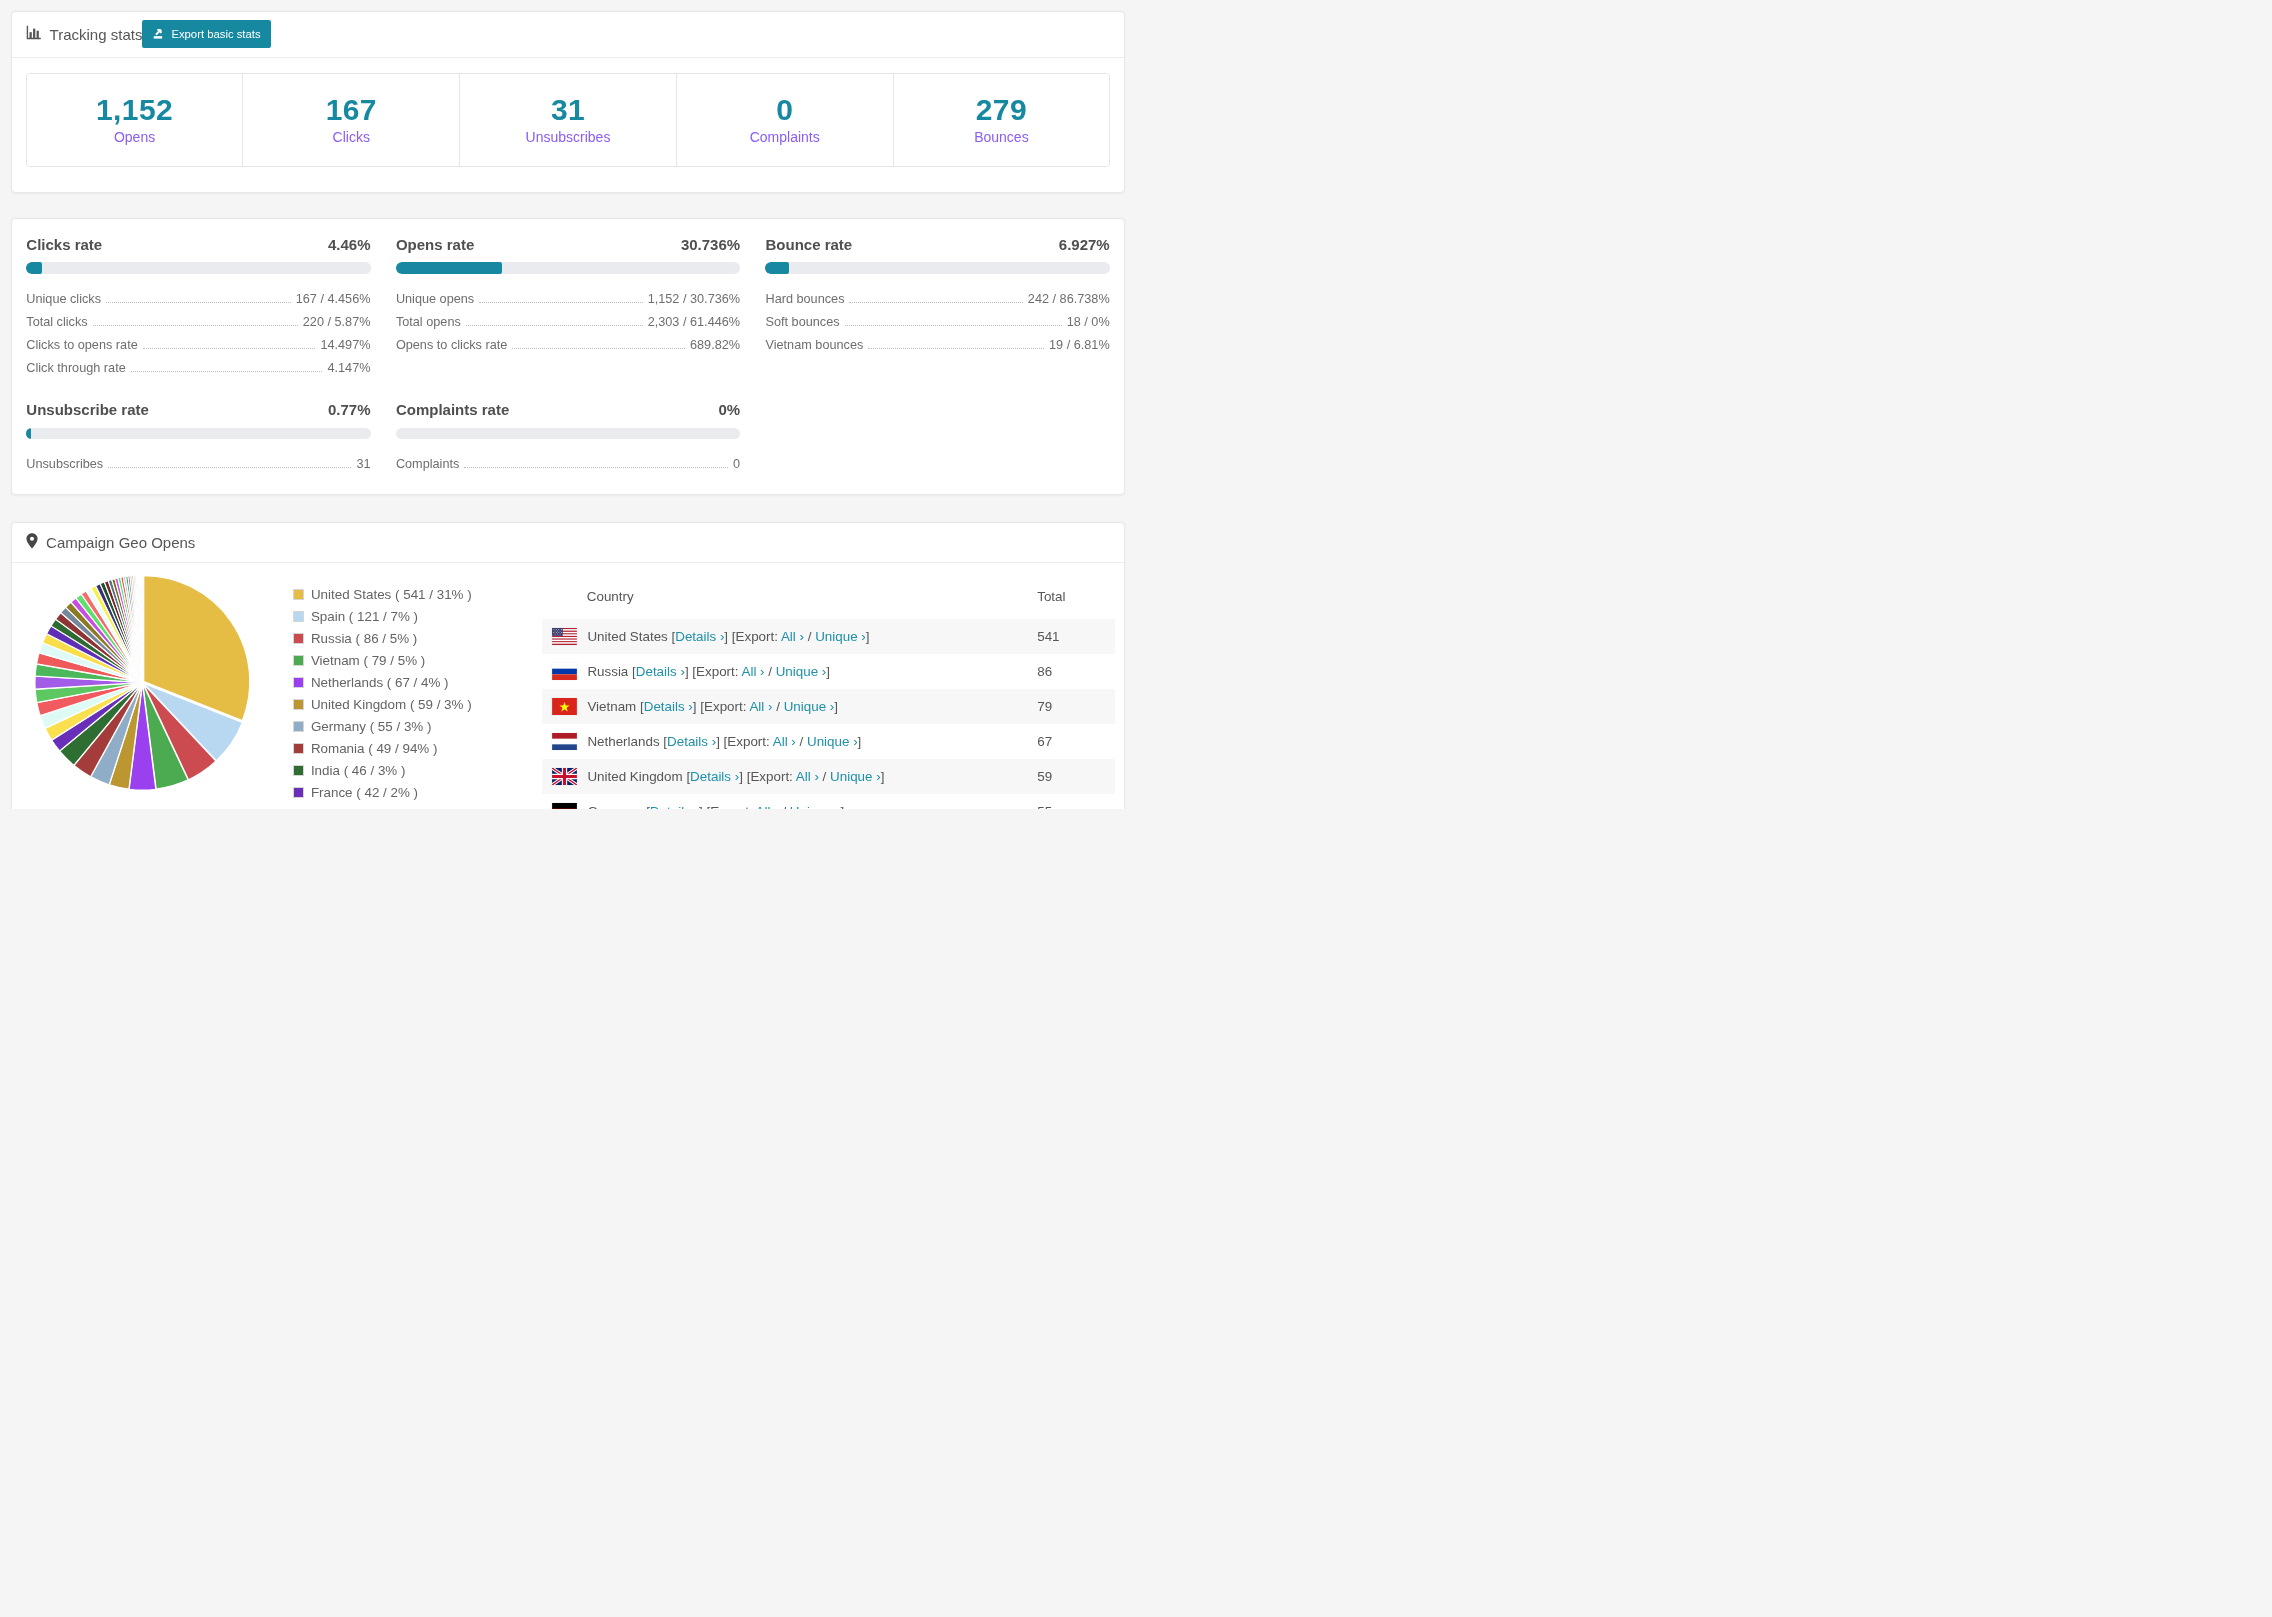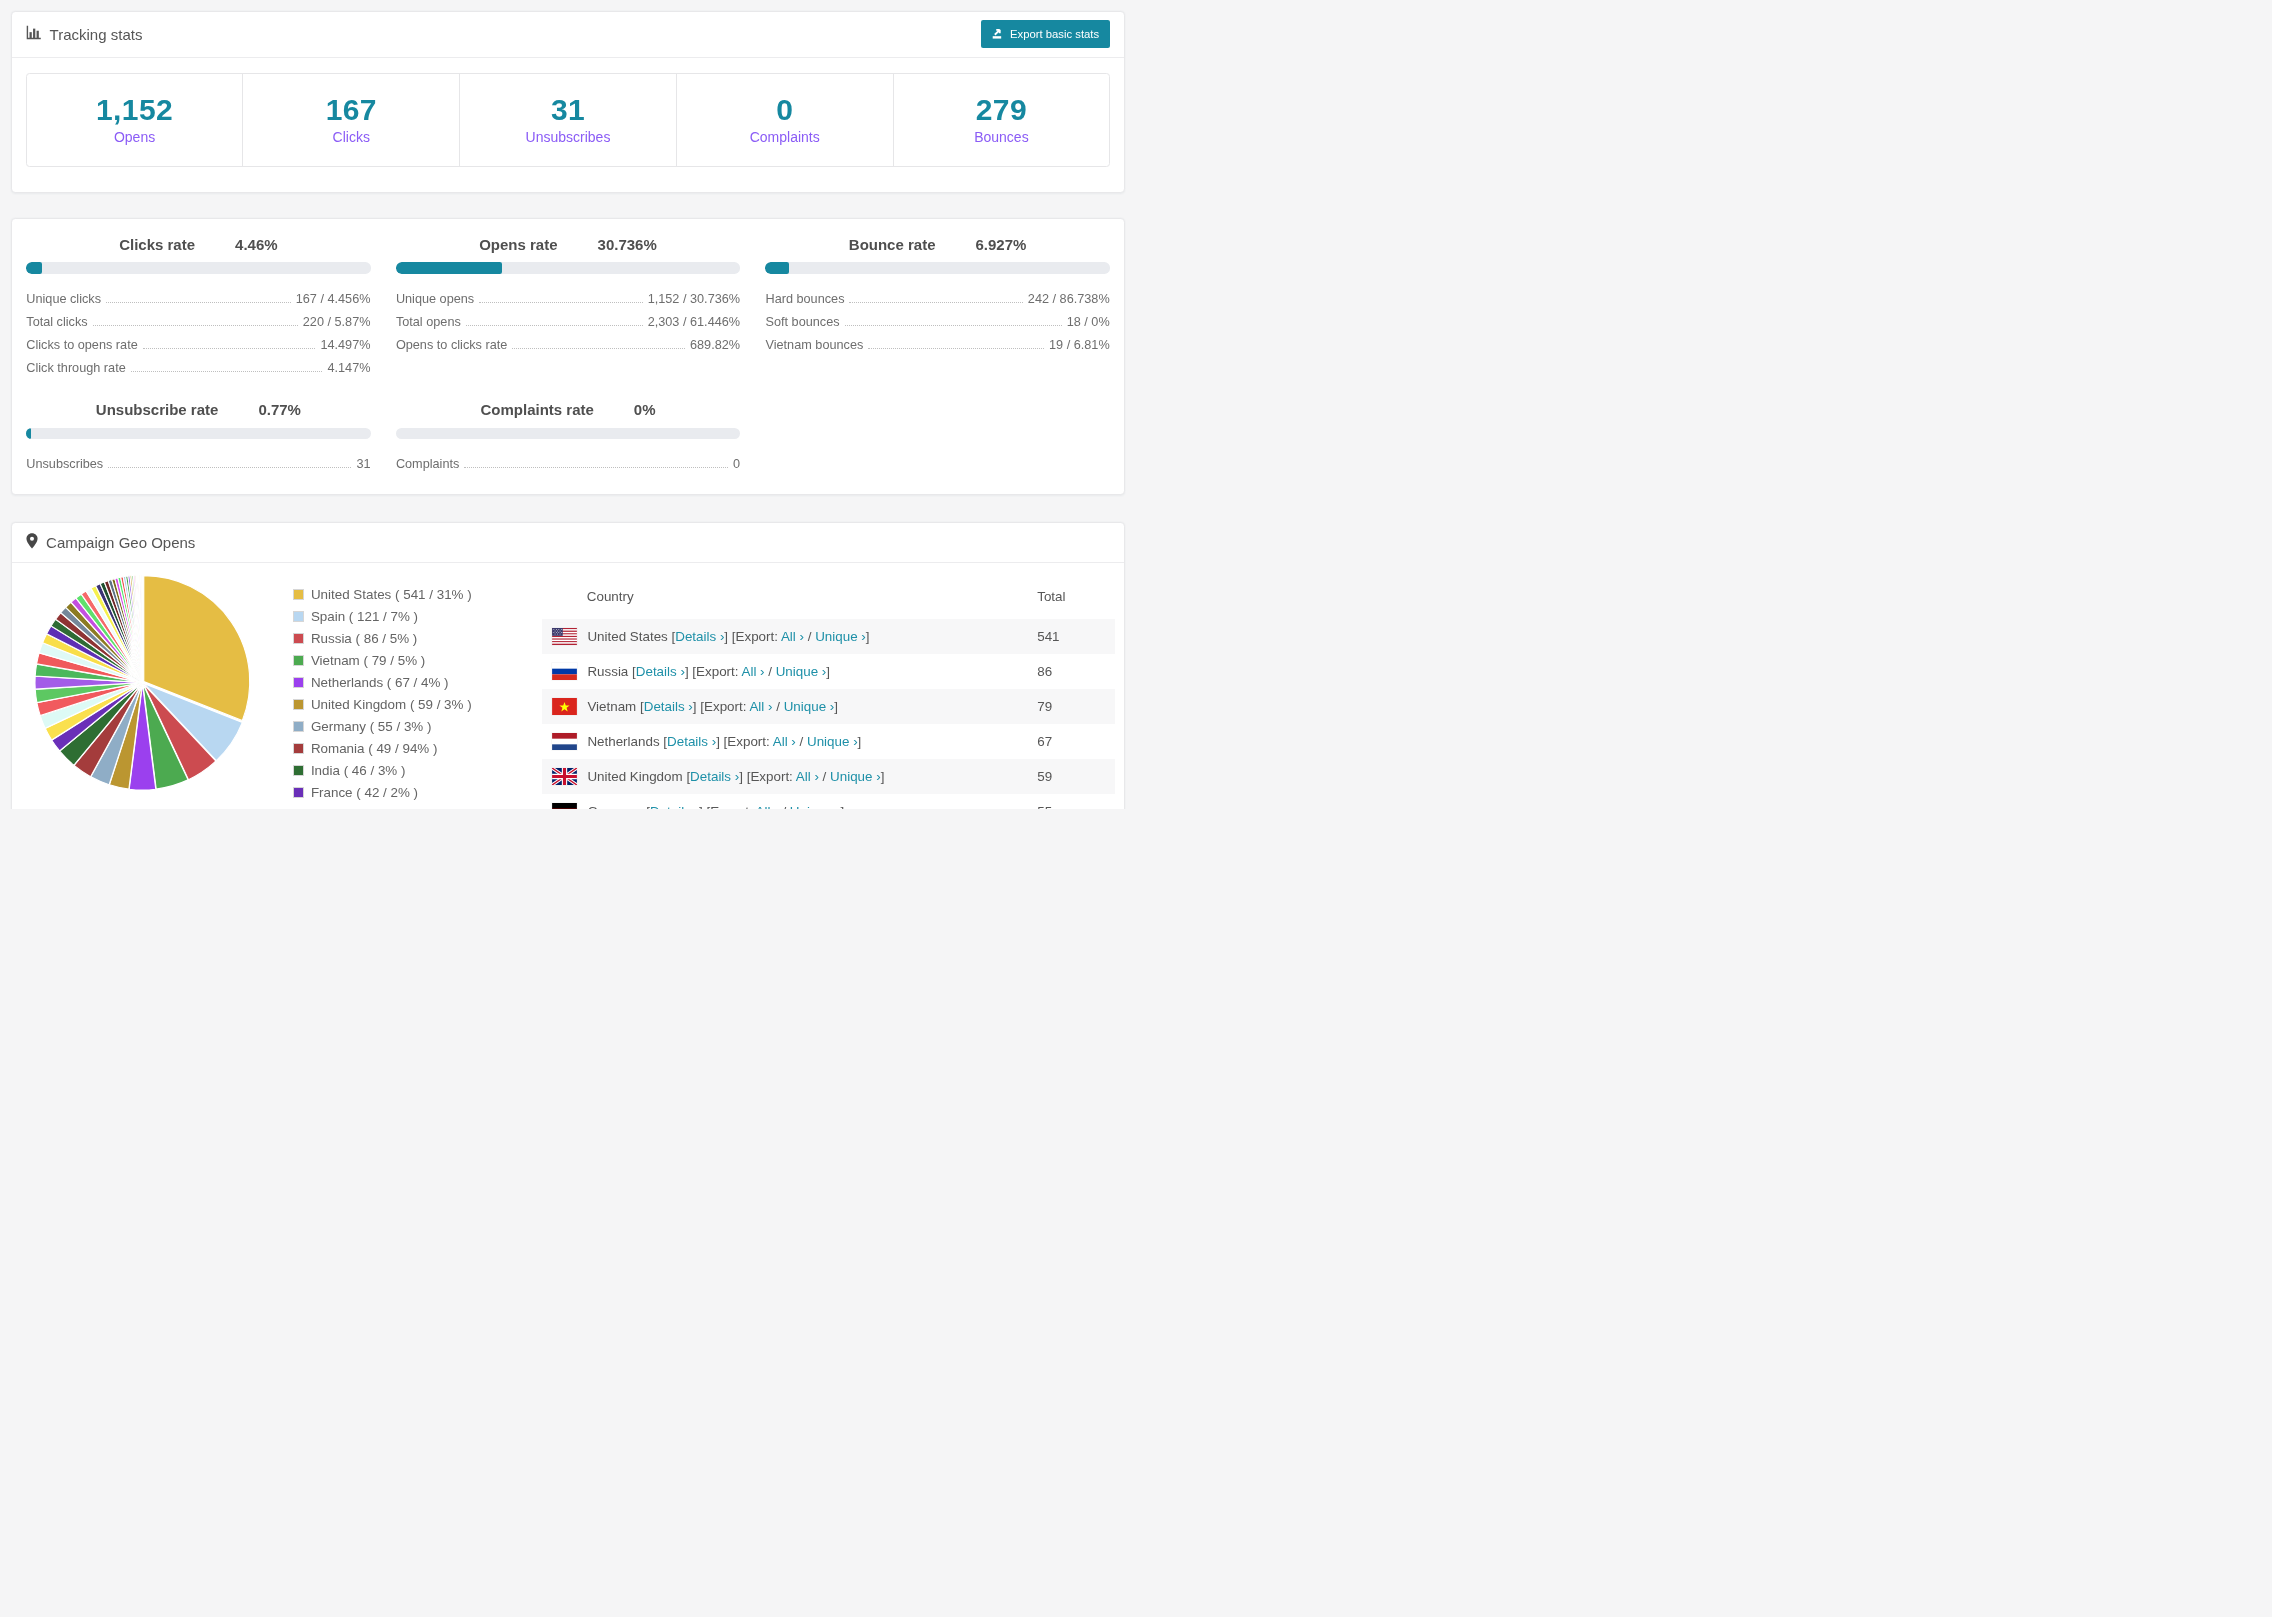--- a/index.html
+++ b/index.html
@@ -10,21 +10,21 @@
     color:#5a5a5a;
   }
   .card {
     background:#fff;
     border:0.7px solid #e8e8ea;
     border-radius:4.2px;
     margin:0 11.3px;
     box-shadow:0 0.7px 2.1px rgba(40,60,90,0.06);
   }
   .card-header {
-    display:flex; align-items:center; justify-content:space-between;
+    display:flex; align-items:center; 
     padding:8.5px 14px;
     border-bottom:0.7px solid #ececee;
     min-height:40px;
   }
   .card-title {
     display:flex; align-items:center; gap:7.8px;
     font-size:15px; color:#565656;
   }
   .card-title svg { flex:0 0 auto; }
   .btn-export {
@@ -54,21 +54,21 @@
   .stat-value { font-size:30px; font-weight:bold; color:#1688a0; letter-spacing:0.4px; }
   .stat-label { font-size:14px; color:#8b5cf6; margin-top:2.1px; }
   
   .rates-card { margin-top:25.4px; padding:17px 14px 18.4px 14px; }
   .rates-grid {
     display:grid;
     grid-template-columns:repeat(3, 1fr);
     column-gap:25.4px;
     row-gap:21px;
   }
-  .rate-head { display:flex; justify-content:center; align-items:baseline;gap:40px; }
+  .rate-head { display:flex; justify-content:space-between; align-items:baseline;gap:40px; }
   .rate-title { font-size:15px; font-weight:bold; color:#4f4f4f; }
   .rate-value { font-size:15px; font-weight:bold; color:#4f4f4f; }
   .rate-bar {
     margin:9.2px 0 14px 0;
     height:11.3px; border-radius:5.6px;
     background:#e9ebef;
     overflow:hidden;
   }
   .rate-fill {
     height:100%;

